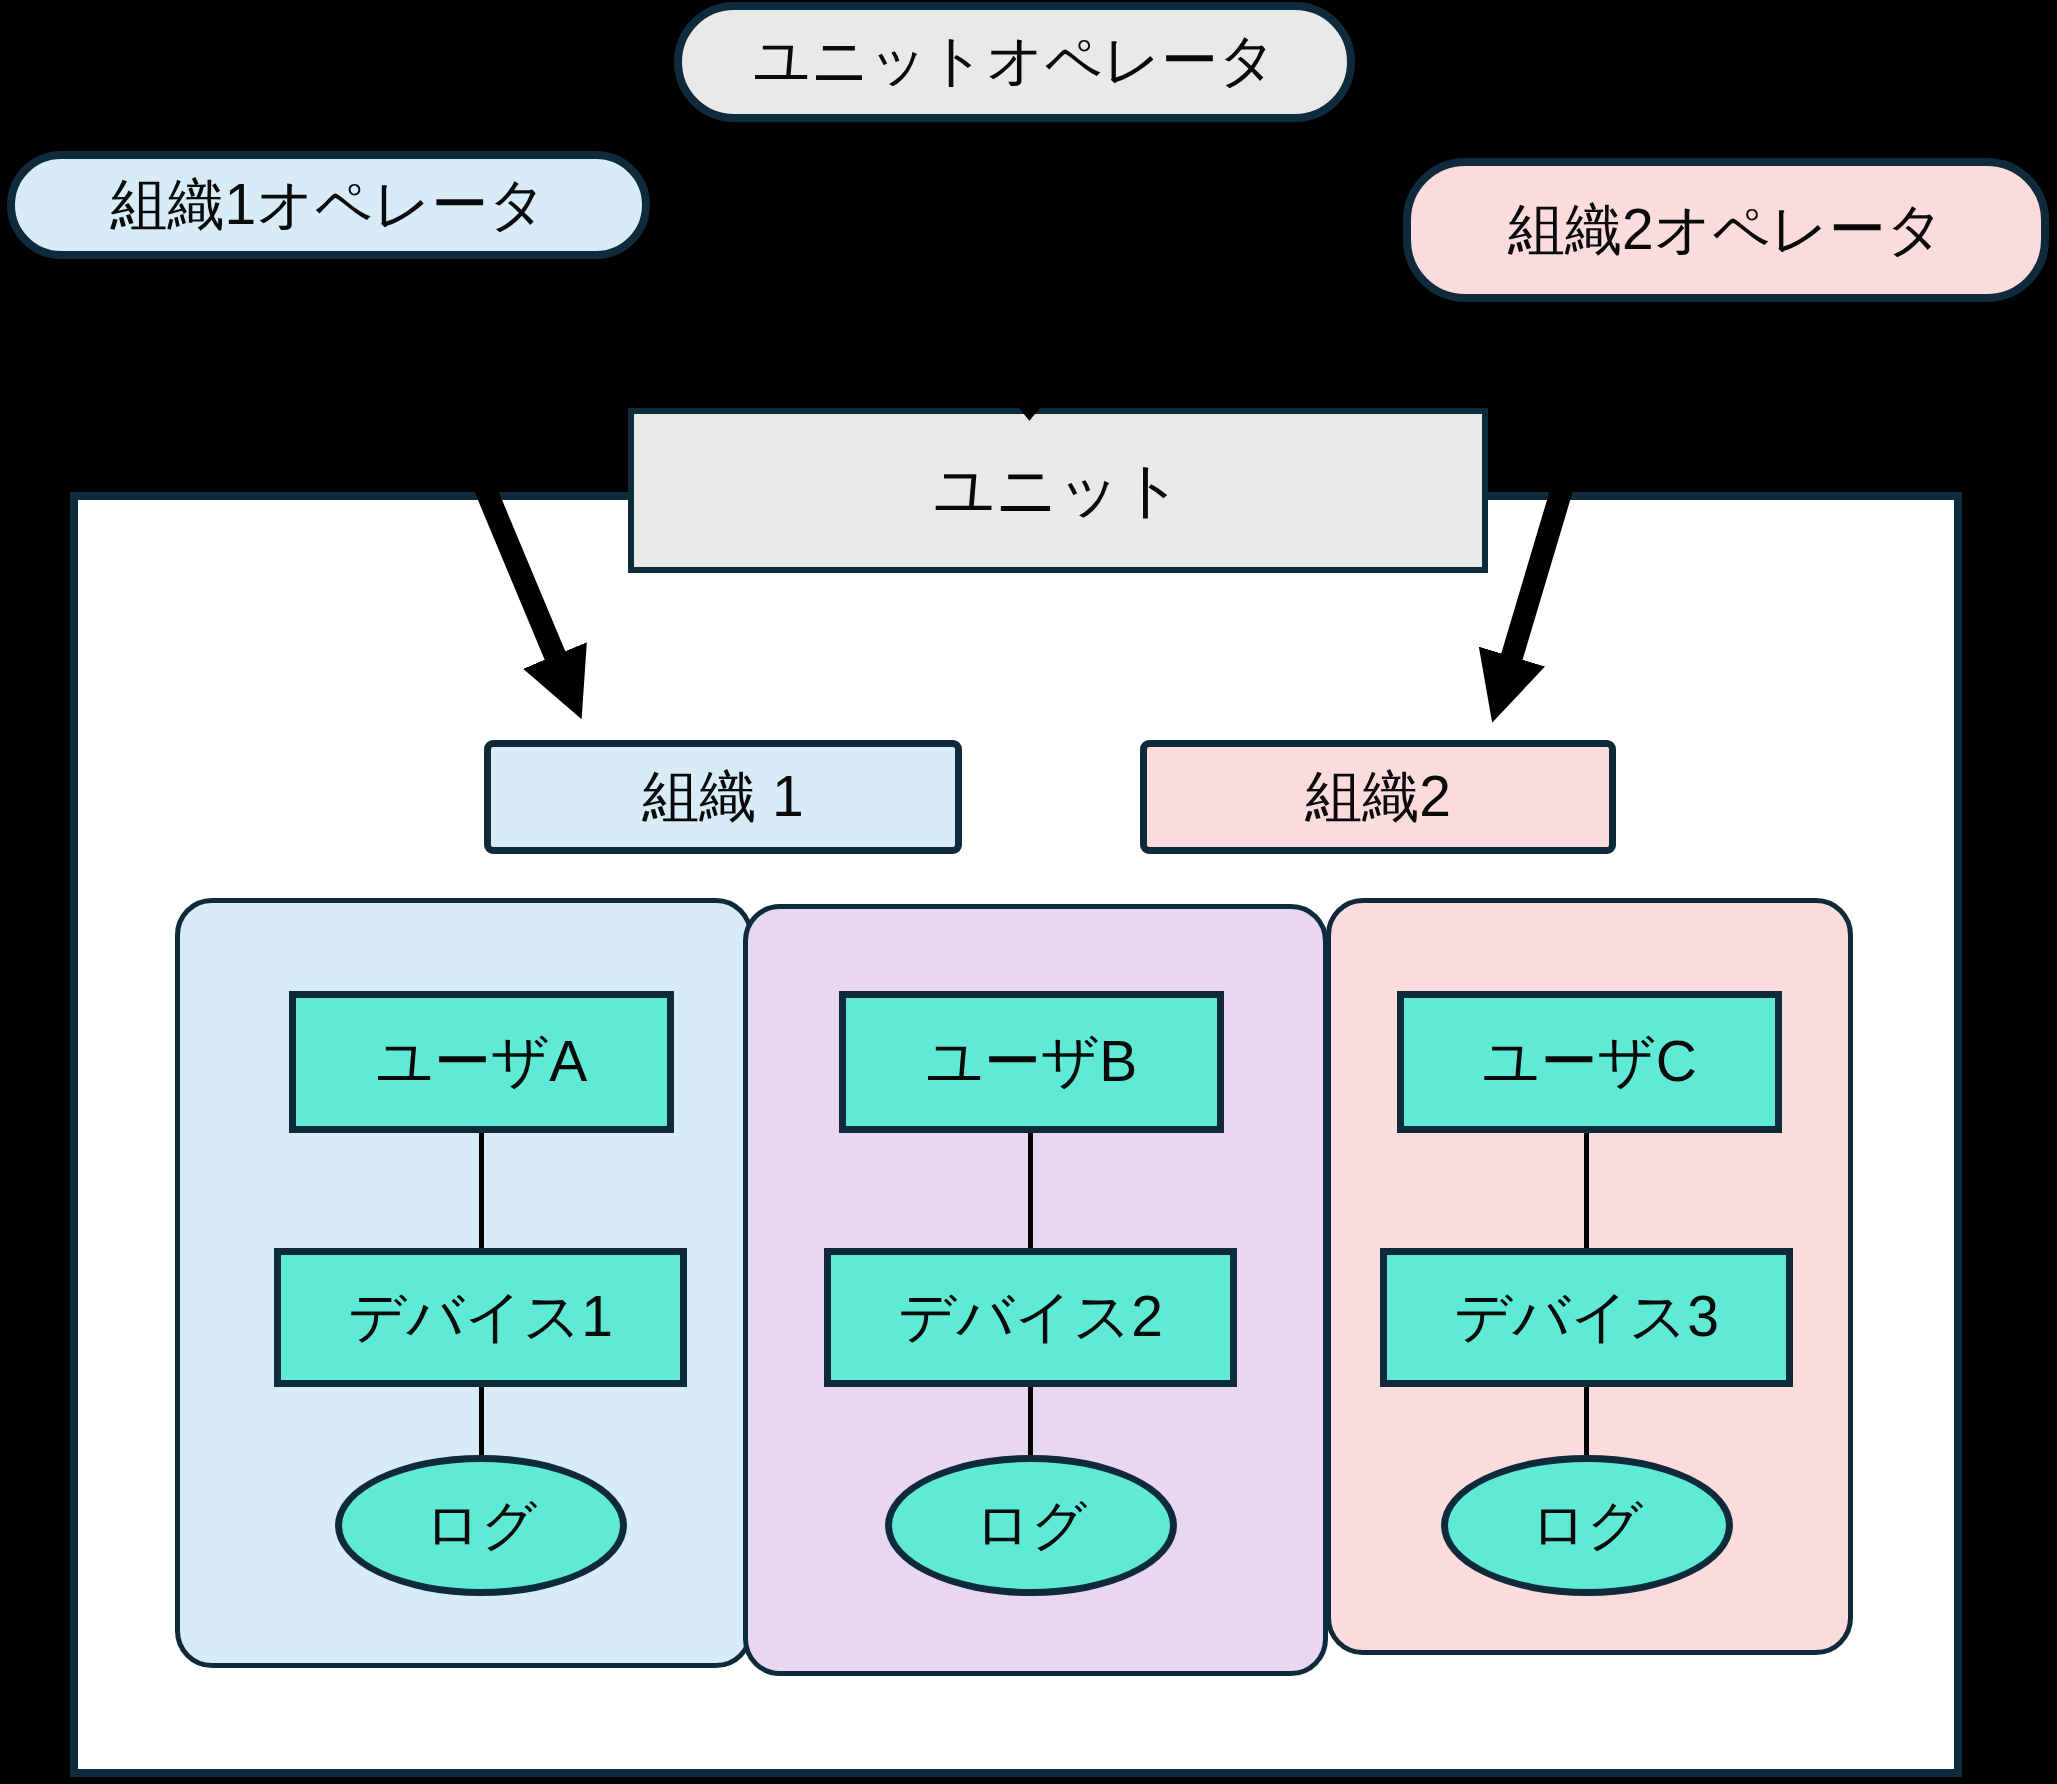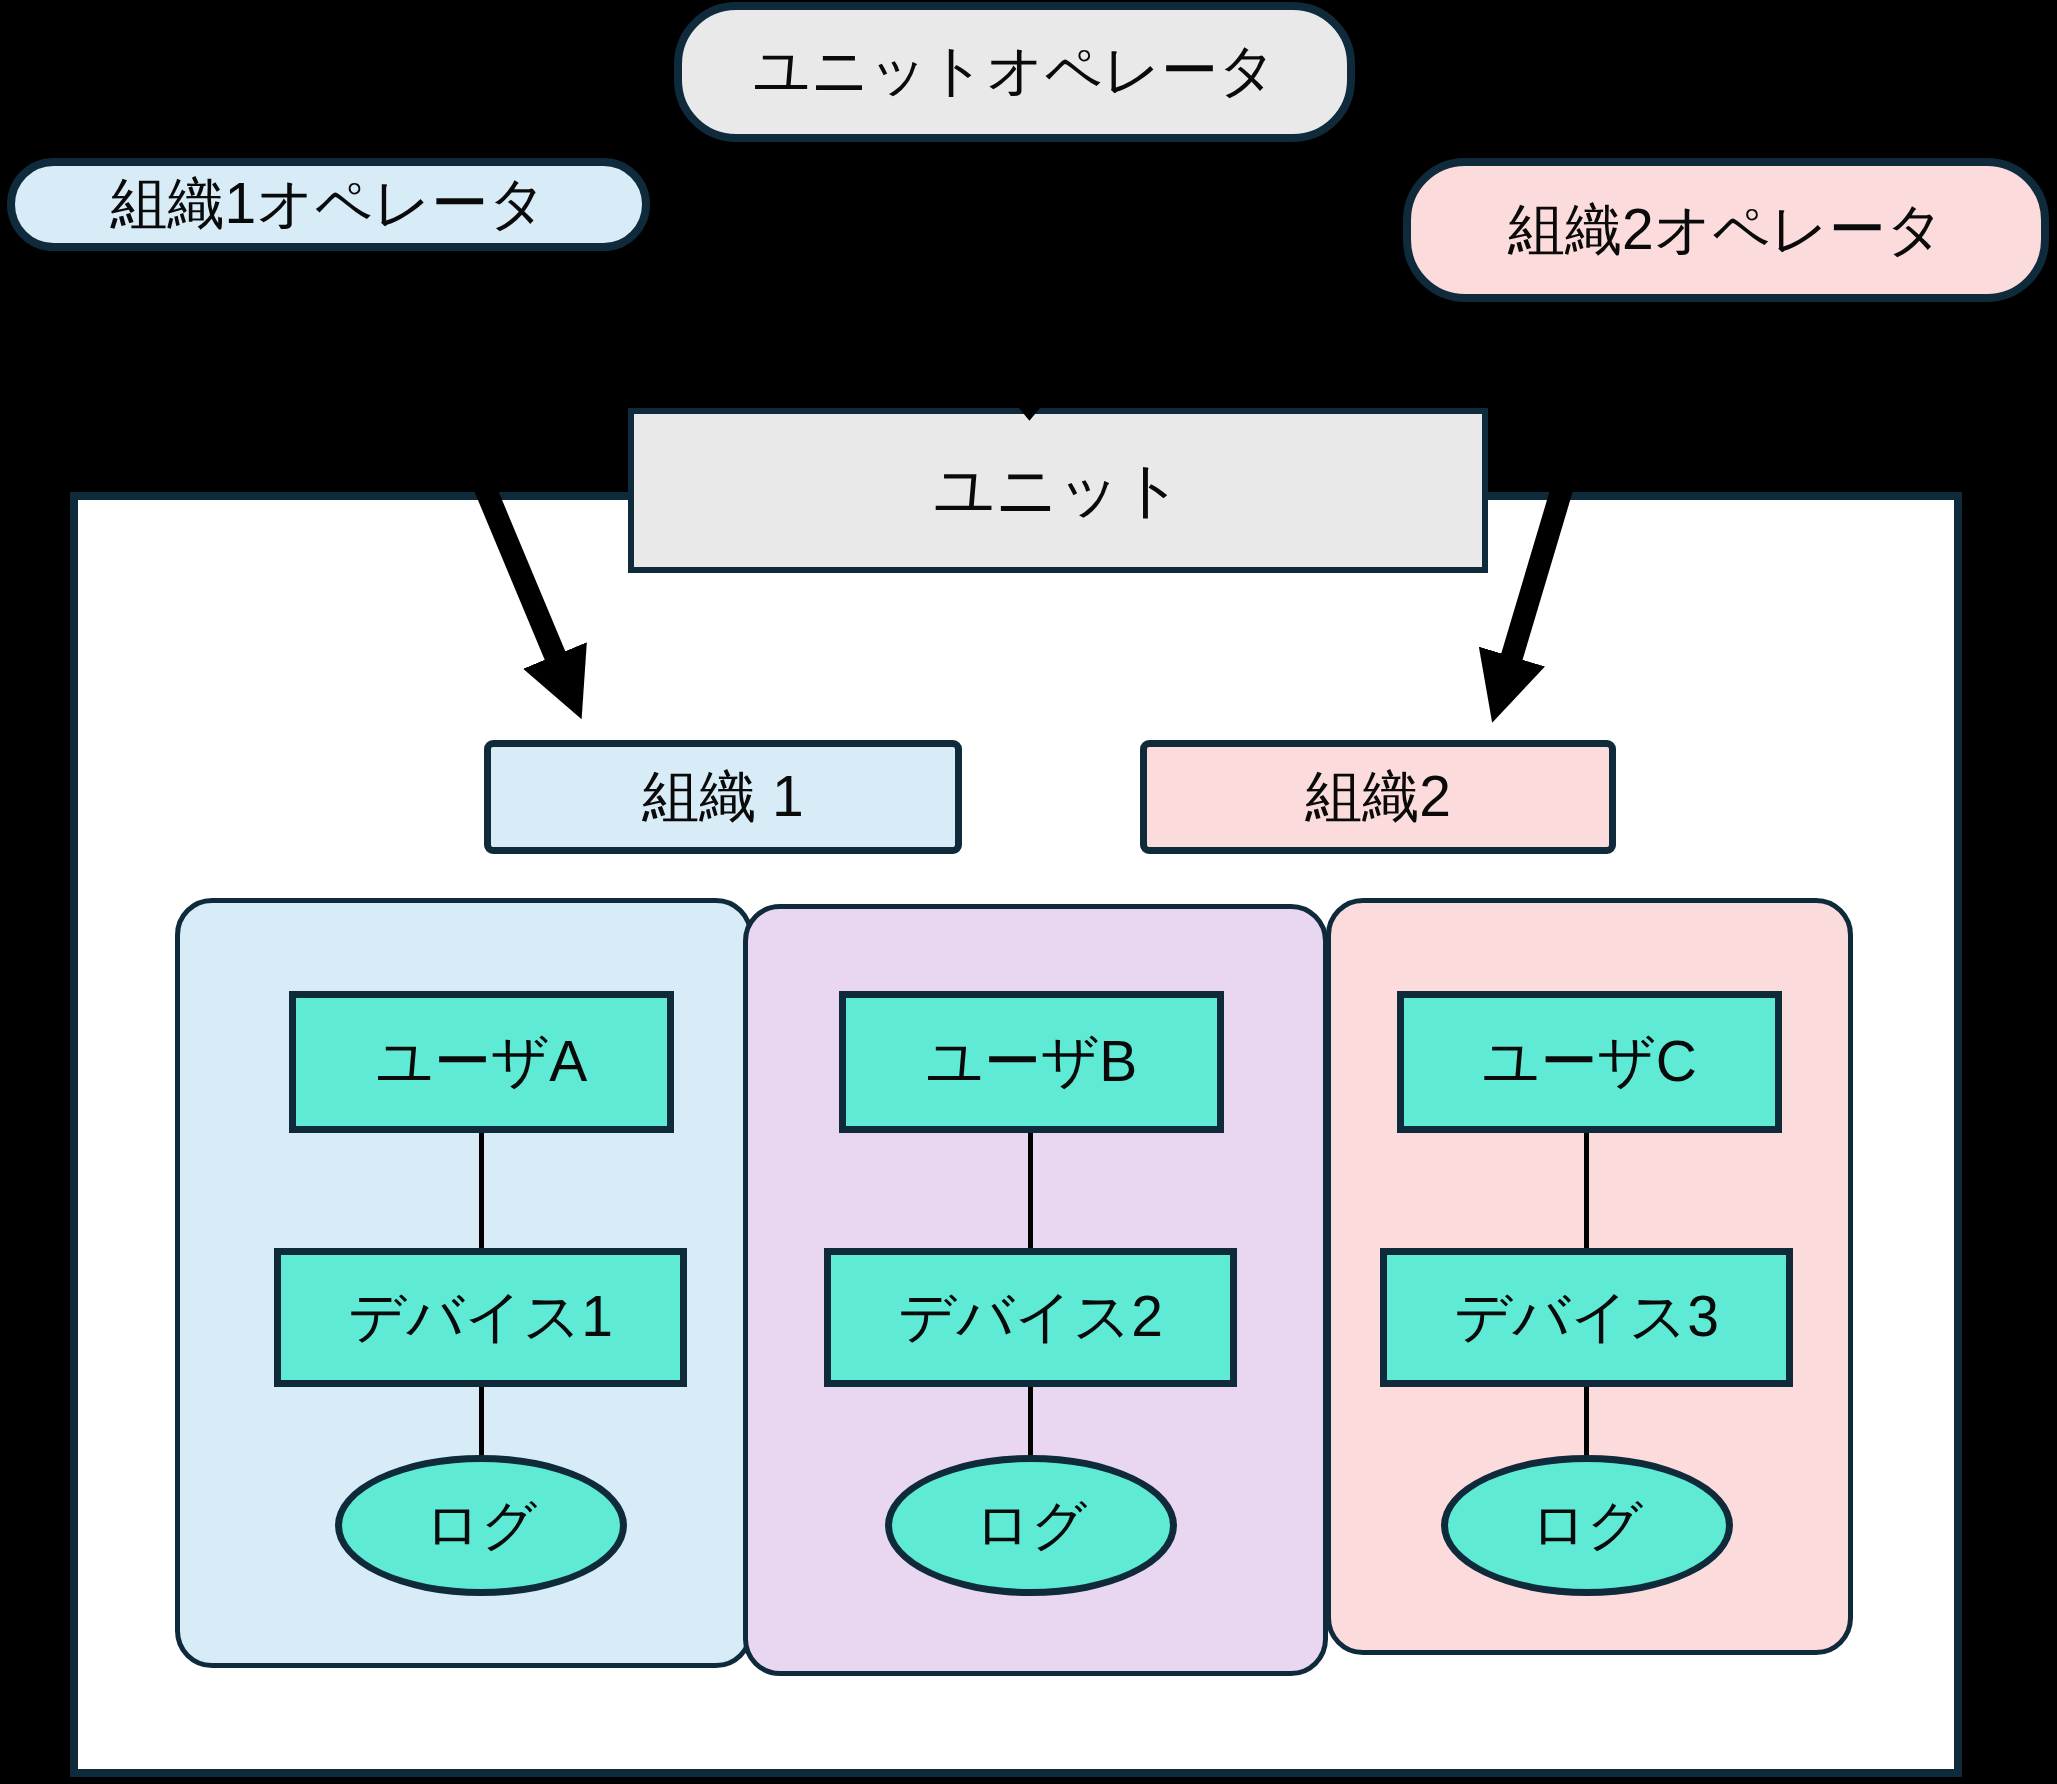--- a/index.html
+++ b/index.html
@@ -89,22 +89,22 @@
   <defs>
     <marker id="ah" viewBox="0 0 10 10" refX="6.5" refY="5" markerWidth="3.1" markerHeight="3.1" orient="auto-start-reverse">
       <path d="M0,0 L10,5 L0,10 z" fill="#000"></path>
     </marker>
   </defs>
   <line x1="520" y1="490" x2="642" y2="782" stroke="#000" stroke-width="25" marker-end="url(#ah)"></line>
   <line x1="1770" y1="490" x2="1682" y2="785" stroke="#000" stroke-width="25" marker-end="url(#ah)"></line>
   <polygon points="1131,443 1179,443 1155,472" fill="#000"></polygon>
 </svg>
 
-<div class="abs center pill gray" style="left:674px;top:1.8px;width:681px;height:140px">
+<div class="abs center pill gray" style="left:674px;top:1.8px;width:681px;height:120px">
   <span>ユニットオペレータ</span>
 </div>
-<div class="abs center pill blue" style="left:7.1px;top:158px;width:643px;height:93px">
+<div class="abs center pill blue" style="left:7.1px;top:151px;width:643px;height:108px">
   <span>組織1オペレータ</span>
 </div>
 <div class="abs center pill pink" style="left:1403px;top:158px;width:646px;height:144px">
   <span>組織2オペレータ</span>
 </div>
 
 
 </body></html>

